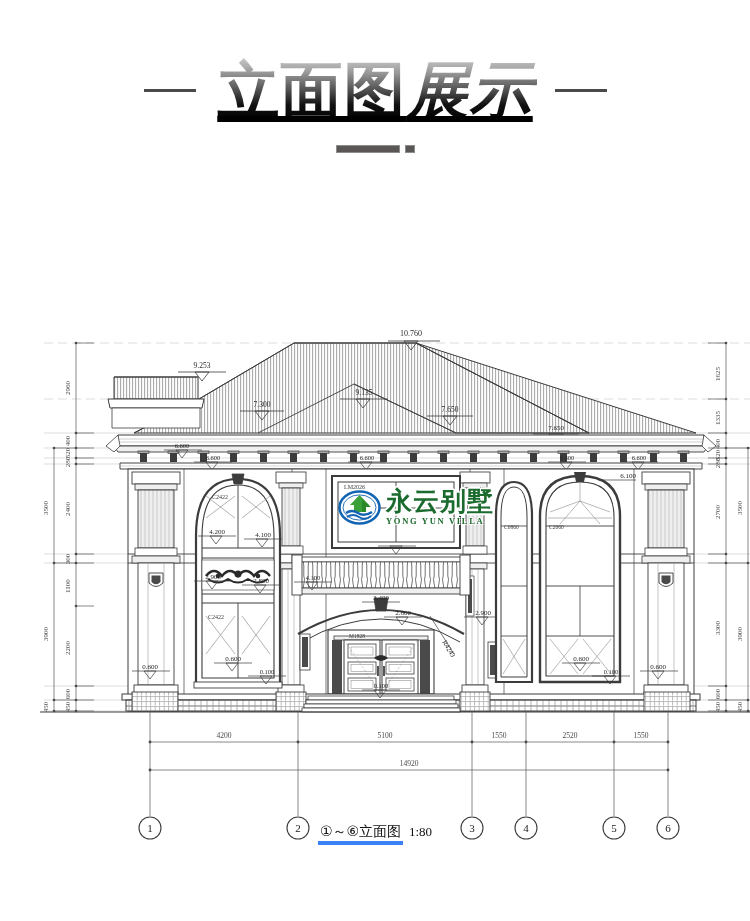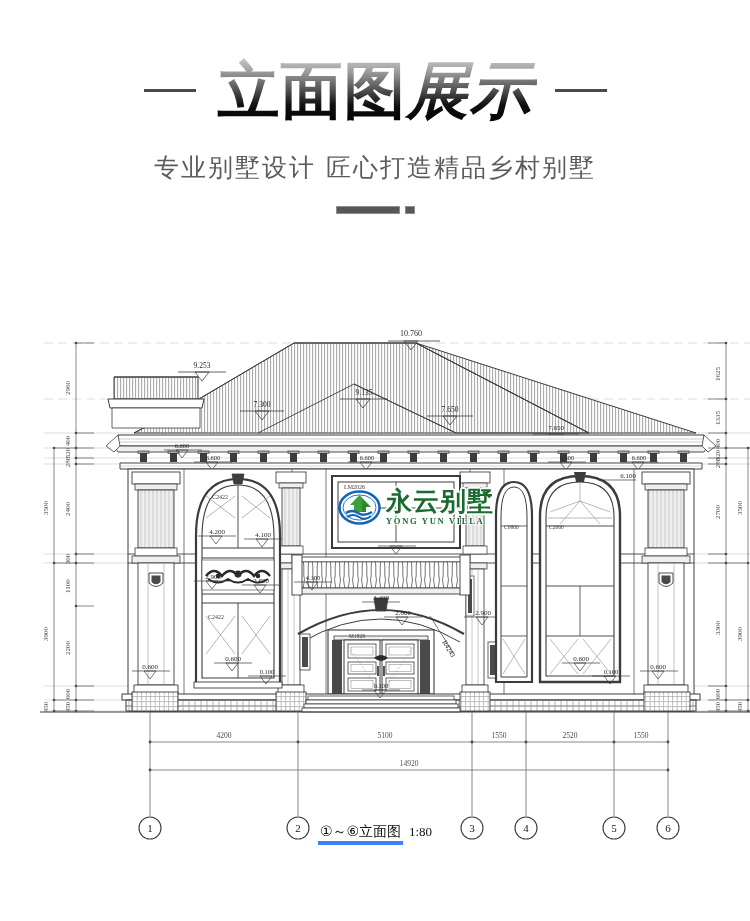--- a/index.html
+++ b/index.html
@@ -1,19 +1,19 @@
 <!DOCTYPE html>
 <html><head>
 <meta charset="utf-8">
 <style>
   html,body{margin:0;padding:0;background:#ffffff;}
   body{width:750px;height:921px;font-family:"Liberation Sans","DejaVu Sans",sans-serif;overflow:hidden;position:relative;}
 
   
-  .header{width:750px;padding-top:58px;text-align:center;position:relative;}
+  .header{width:750px;padding-top:58px;text-align:center;position:relative;text-decoration:underline;}
   .title-row{display:flex;align-items:center;justify-content:center;gap:18px;}
   .title-rule{width:52px;height:3px;background:#4a4a4a;}
   .main-title{font-family:"DejaVu Sans","Liberation Sans",sans-serif;font-size:62px;font-weight:bold;line-height:1.05;
     letter-spacing:1px;
     background:linear-gradient(180deg,#c9c9c9 0%,#9a9a9a 22%,#4a4a4a 52%,#111111 72%,#000000 100%);
     -webkit-background-clip:text;background-clip:text;color:transparent;-webkit-text-fill-color:transparent;
     padding:0 4px;display:inline-block;}
   .main-title .slant{font-style:italic;}
   .subtitle{margin-top:28px;font-family:"DejaVu Sans","Liberation Sans",sans-serif;font-size:25px;color:#5c5c5c;letter-spacing:2px;}
   .under-bar-wrap{margin-top:22px;display:flex;justify-content:center;align-items:center;gap:5px;}
@@ -45,21 +45,20 @@
 </style>
 </head>
 <body>
 
 <div class="header">
   <div class="title-row">
     <div class="title-rule"></div>
     <div class="main-title"><span>立面图</span><span class="slant">展示</span></div>
     <div class="title-rule"></div>
   </div>
-  <div class="subtitle">专业别墅设计 匠心打造精品乡村别墅</div>
   <div class="under-bar-wrap">
     <div class="under-bar"></div>
     <div class="under-dot"></div>
   </div>
 </div>
 
 <div class="drawing">
 <svg width="750" height="620" viewBox="0 0 750 620" xmlns="http://www.w3.org/2000/svg">
   <defs>
     <pattern id="roofHatch" width="3" height="4" patternUnits="userSpaceOnUse">

